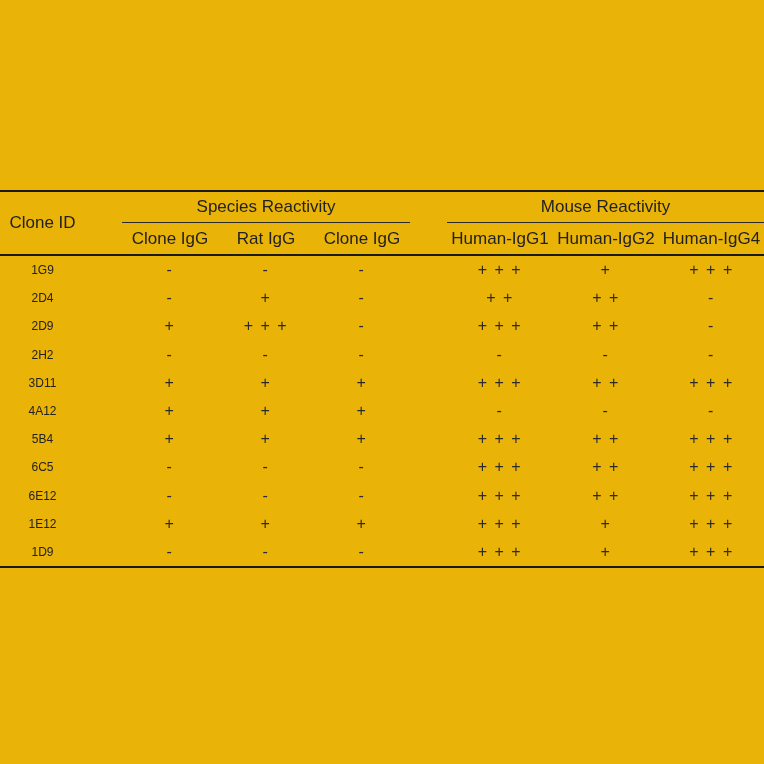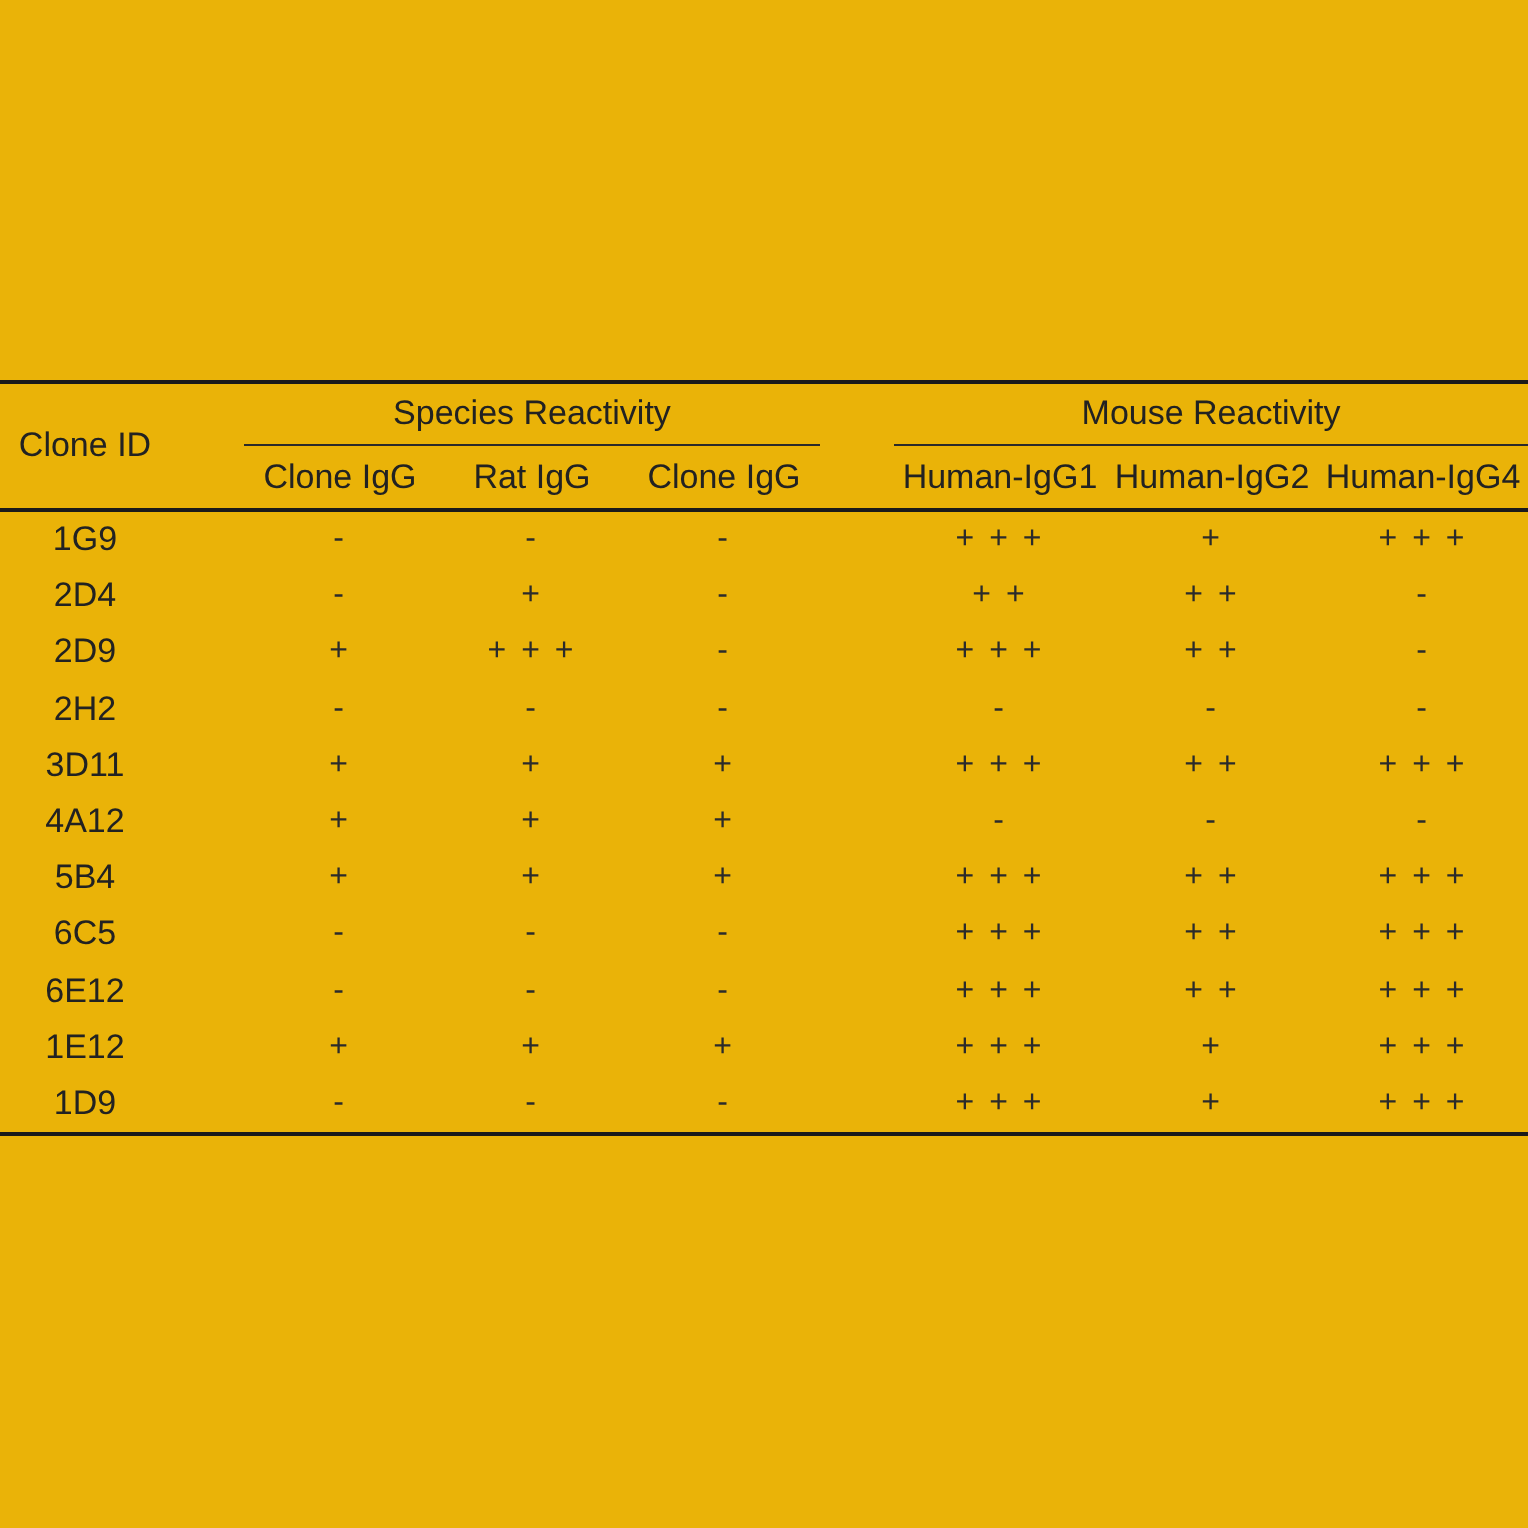--- a/index.html
+++ b/index.html
@@ -35,21 +35,21 @@
     overflow: hidden;
   }
   tr.group-row th { height: 30px; font-size: 17px; }
   tr.sub-row th   { height: 31px; font-size: 17px; }
   th.group-span   { border-bottom: 1.8px solid #2a2a2a; }
   th.clone-h, th.gap-h, tr.sub-row th { border-bottom: 2.5px solid #1a1a1a; }
   tbody td {
     height: 28.2px;
     font-size: 16px;
   }
-  td.clone { font-size: 17px; }
+  td.clone { font-size: 12px; }
   td.val   { letter-spacing: 1.5px; color: #2b2b2b; }
 </style>
 </head>
 <body>
 
 <div class="canvas">
   <div class="table-wrap">
     <table class="reactivity">
       <colgroup>
         <col style="width:85px">

